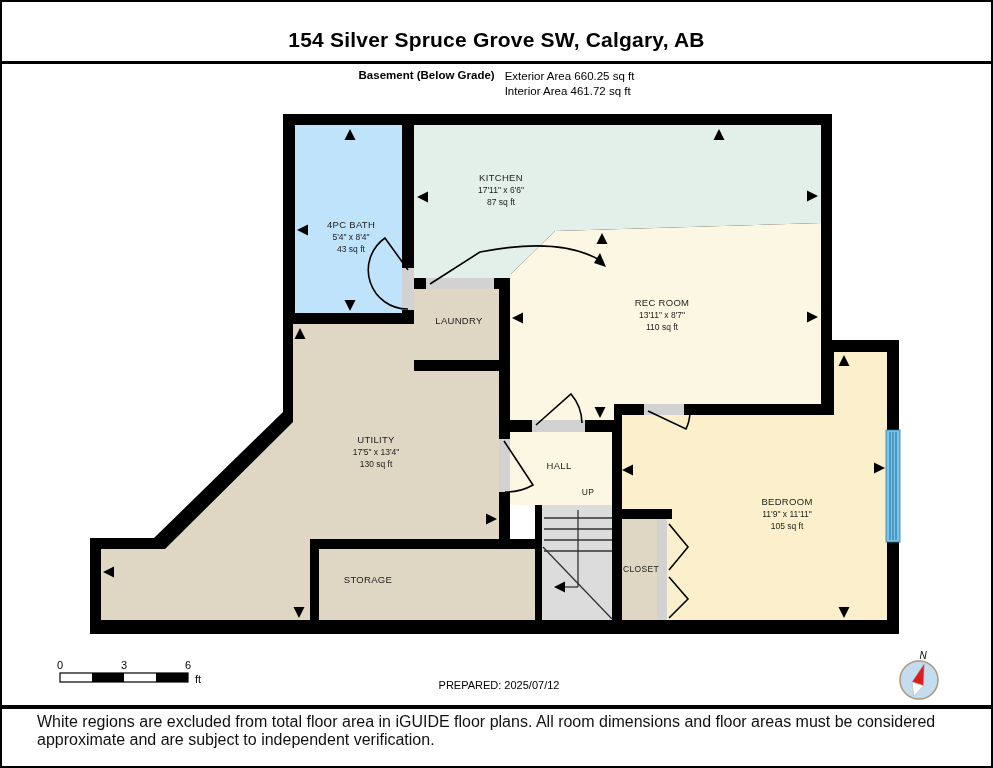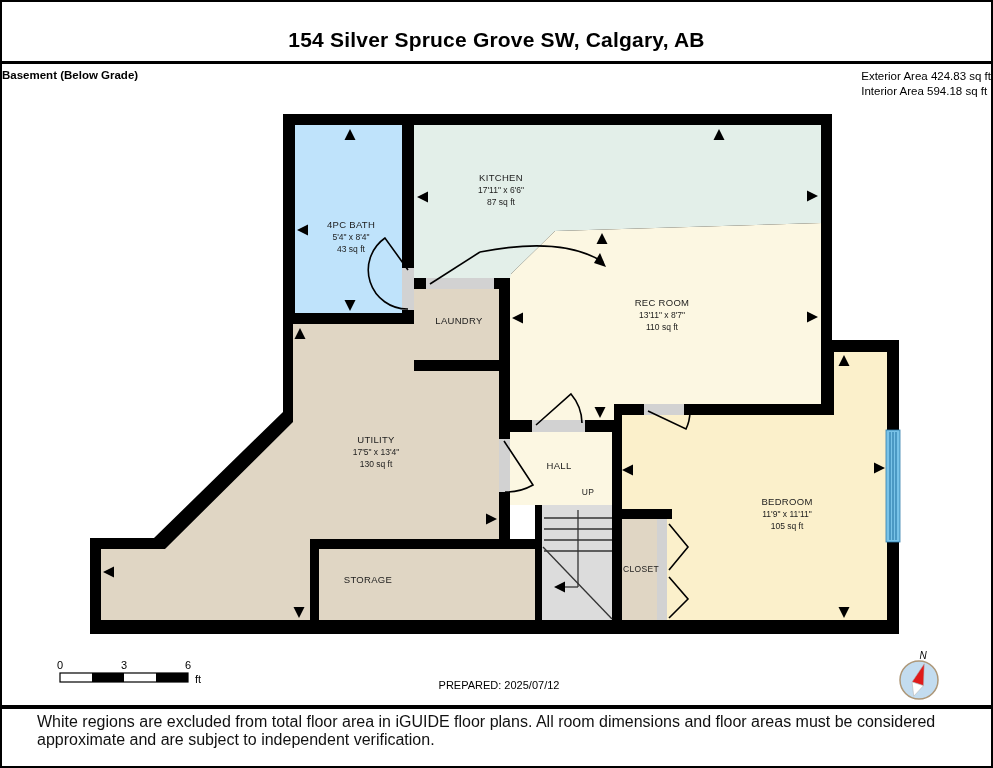--- a/index.html
+++ b/index.html
@@ -5,21 +5,21 @@
   html,body{margin:0;padding:0;background:#888;}
   *{box-sizing:border-box;}
   .page{
     position:relative;width:993px;height:768px;background:#fff;
     border:2px solid #000;overflow:hidden;
     font-family:"Liberation Sans", sans-serif;color:#000;margin:0 auto;
   }
   .abs{position:absolute;}
   .title{top:26px;left:0;width:100%;text-align:center;font-size:21px;font-weight:bold;letter-spacing:.2px;}
   .rule-top{top:59px;left:0;width:100%;height:3px;background:#000;}
-  .subtitle{top:67px;left:0;width:100%;display:flex;justify-content:space-between;gap:10px;font-size:11.5px;}
+  .subtitle{top:67px;left:0;width:100%;display:flex;justify-content:center;gap:10px;font-size:11.5px;}
   .subtitle .floor{font-weight:bold;}
   .subtitle .areas div{line-height:15px;}
   .rule-bottom{top:703px;left:0;width:100%;height:4px;background:#000;}
   .disclaimer{top:711px;left:35px;width:930px;font-size:16px;color:#111;}
   svg text{font-family:"Liberation Sans", sans-serif;fill:#1c1c1c;}
   svg .rname{font-size:9.5px;letter-spacing:.3px;}
   svg .rdim{font-size:8.5px;}
   svg .small{font-size:8.5px;letter-spacing:.3px;}
   svg .scalenum{font-size:11px;fill:#000;}
   svg .prepared{font-size:11px;fill:#000;}
@@ -28,22 +28,22 @@
 </head>
 <body>
 
 <div class="page">
 
   <div class="abs title">154 Silver Spruce Grove SW, Calgary, AB</div>
   <div class="abs rule-top"></div>
   <div class="abs subtitle">
     <span class="floor">Basement (Below Grade)</span>
     <span class="areas">
-      <div>Exterior Area 424.83 sq ft</div>
-      <div>Interior Area 594.18 sq ft</div>
+      <div>Exterior Area 660.25 sq ft</div>
+      <div>Interior Area 461.72 sq ft</div>
     </span>
   </div>
 
   <svg class="abs" style="top:0;left:0" width="993" height="768" viewBox="0 0 993 768">
 
     <polygon points="281,112 830,112 830,338 897,338 897,632 88,632 88,536 152,536 281,410" fill="#000000"></polygon>
 
     <rect x="293" y="123" width="107" height="188" fill="#bfe3fb"></rect>
     <polygon points="412,123 819,123 819,221 553,229 509,272 509,276 412,276" fill="#e3efe9"></polygon>
     <polygon points="553,229 819,221 819,402 612,402 612,418 508,418 508,276 509,272" fill="#fcf7e2"></polygon>

